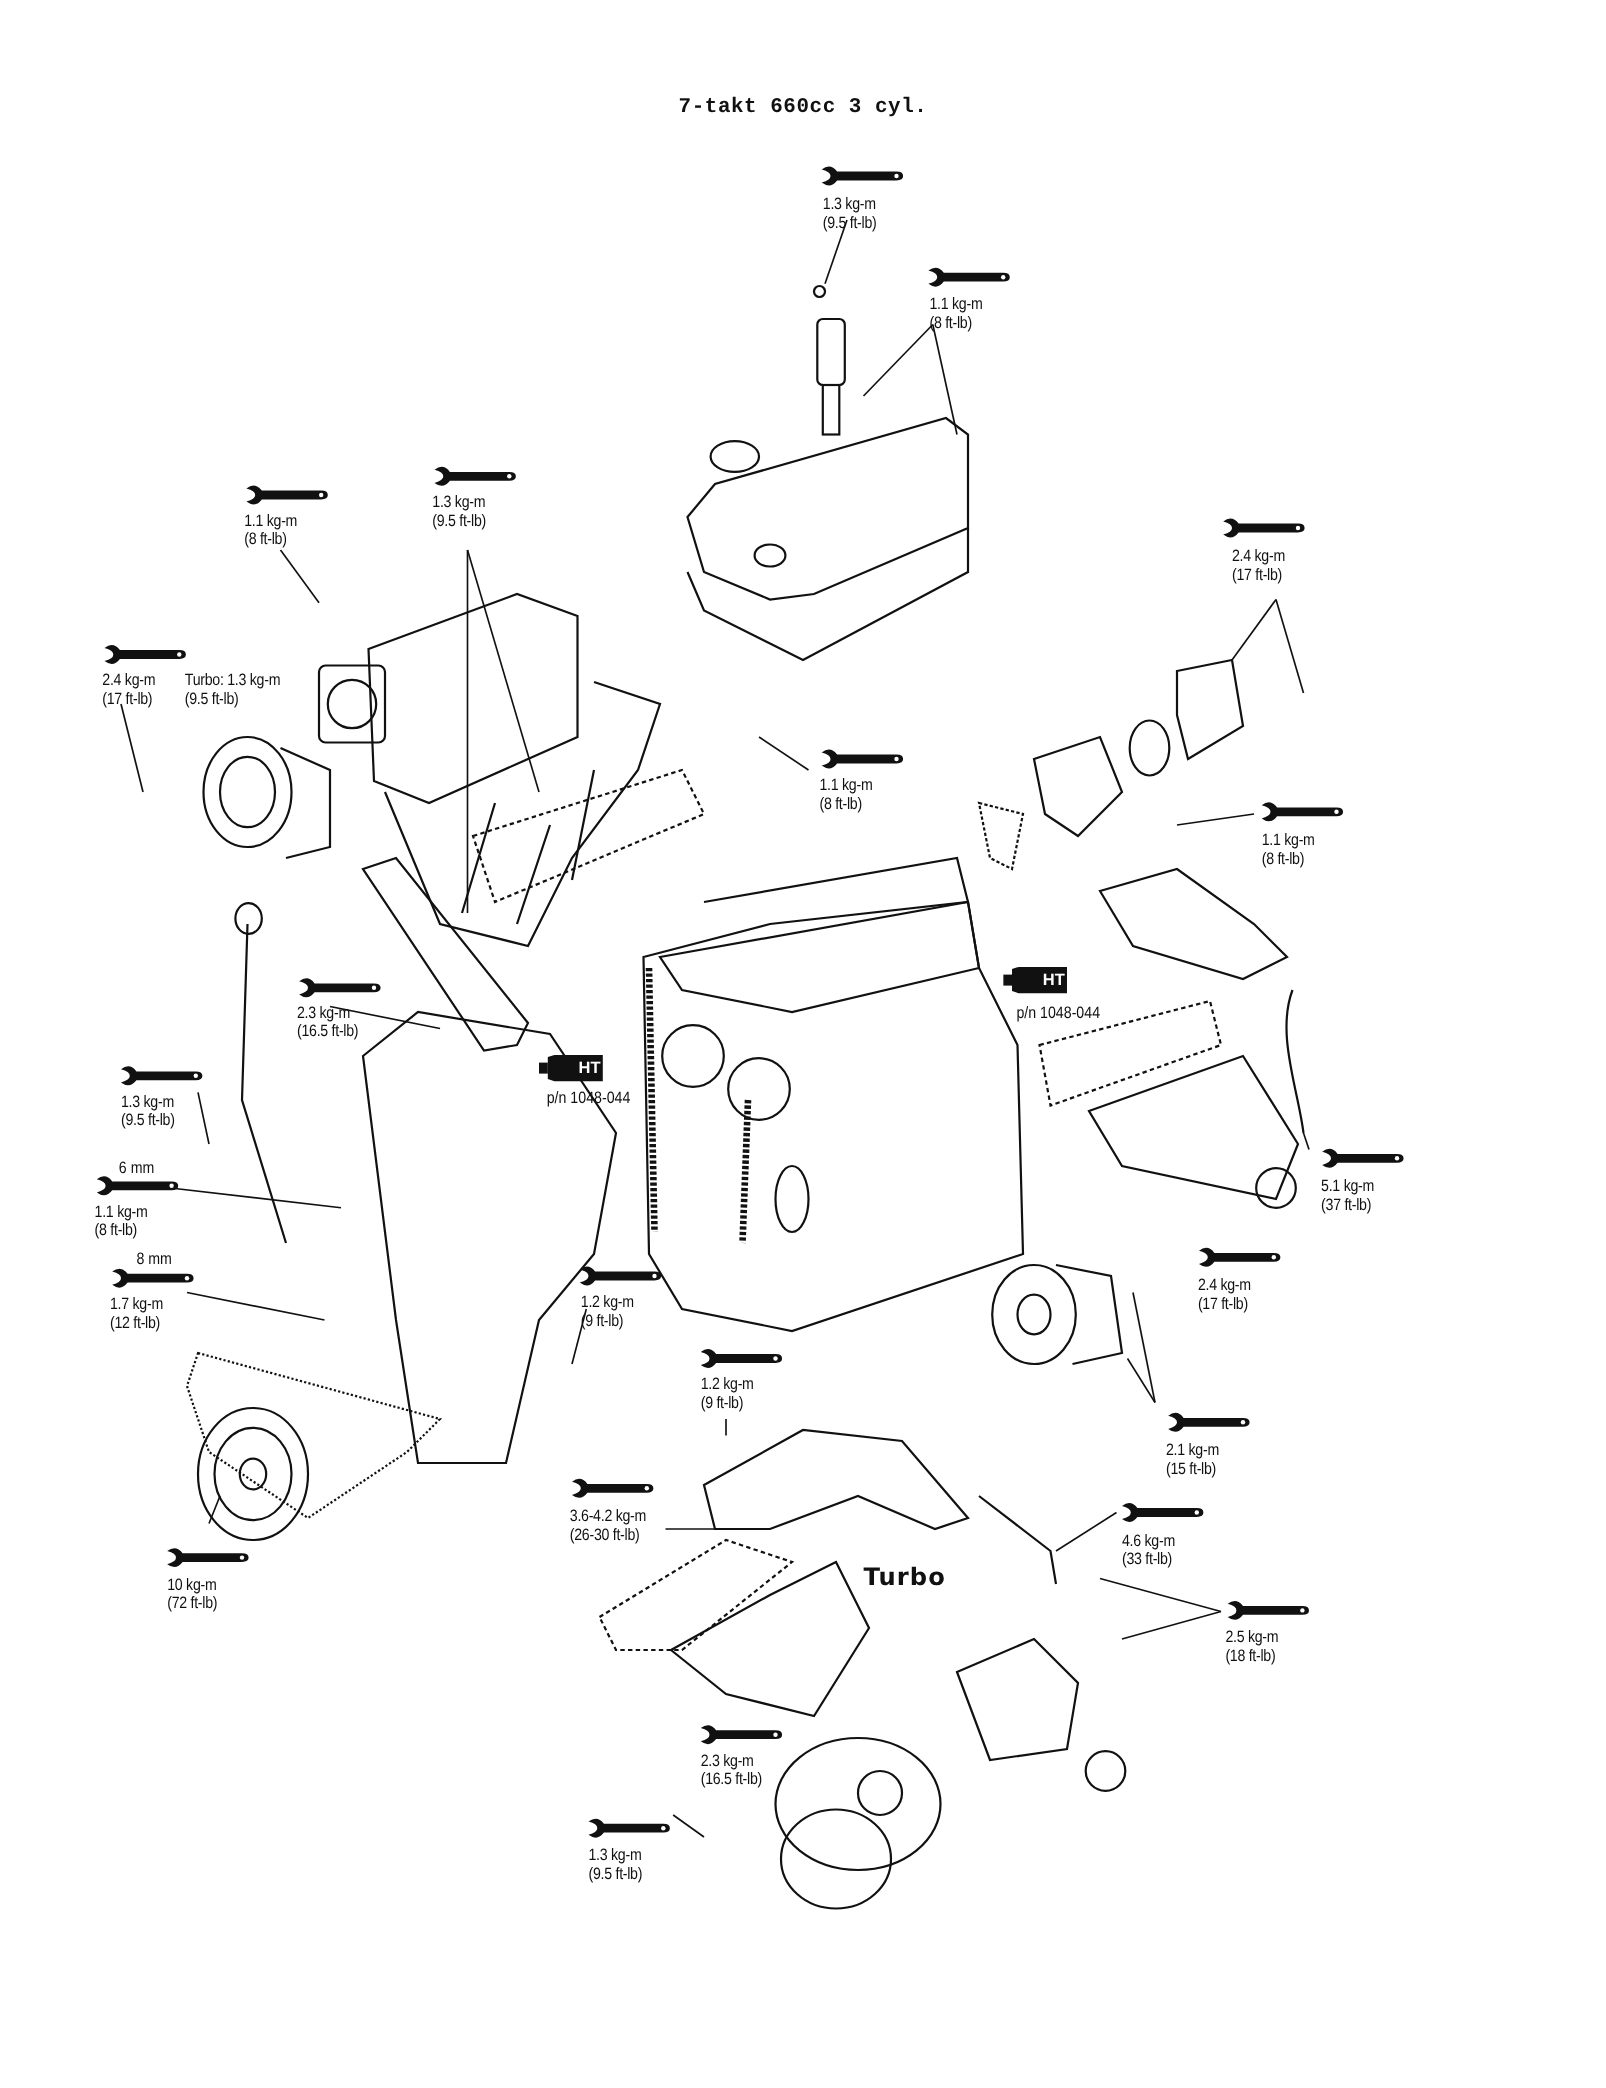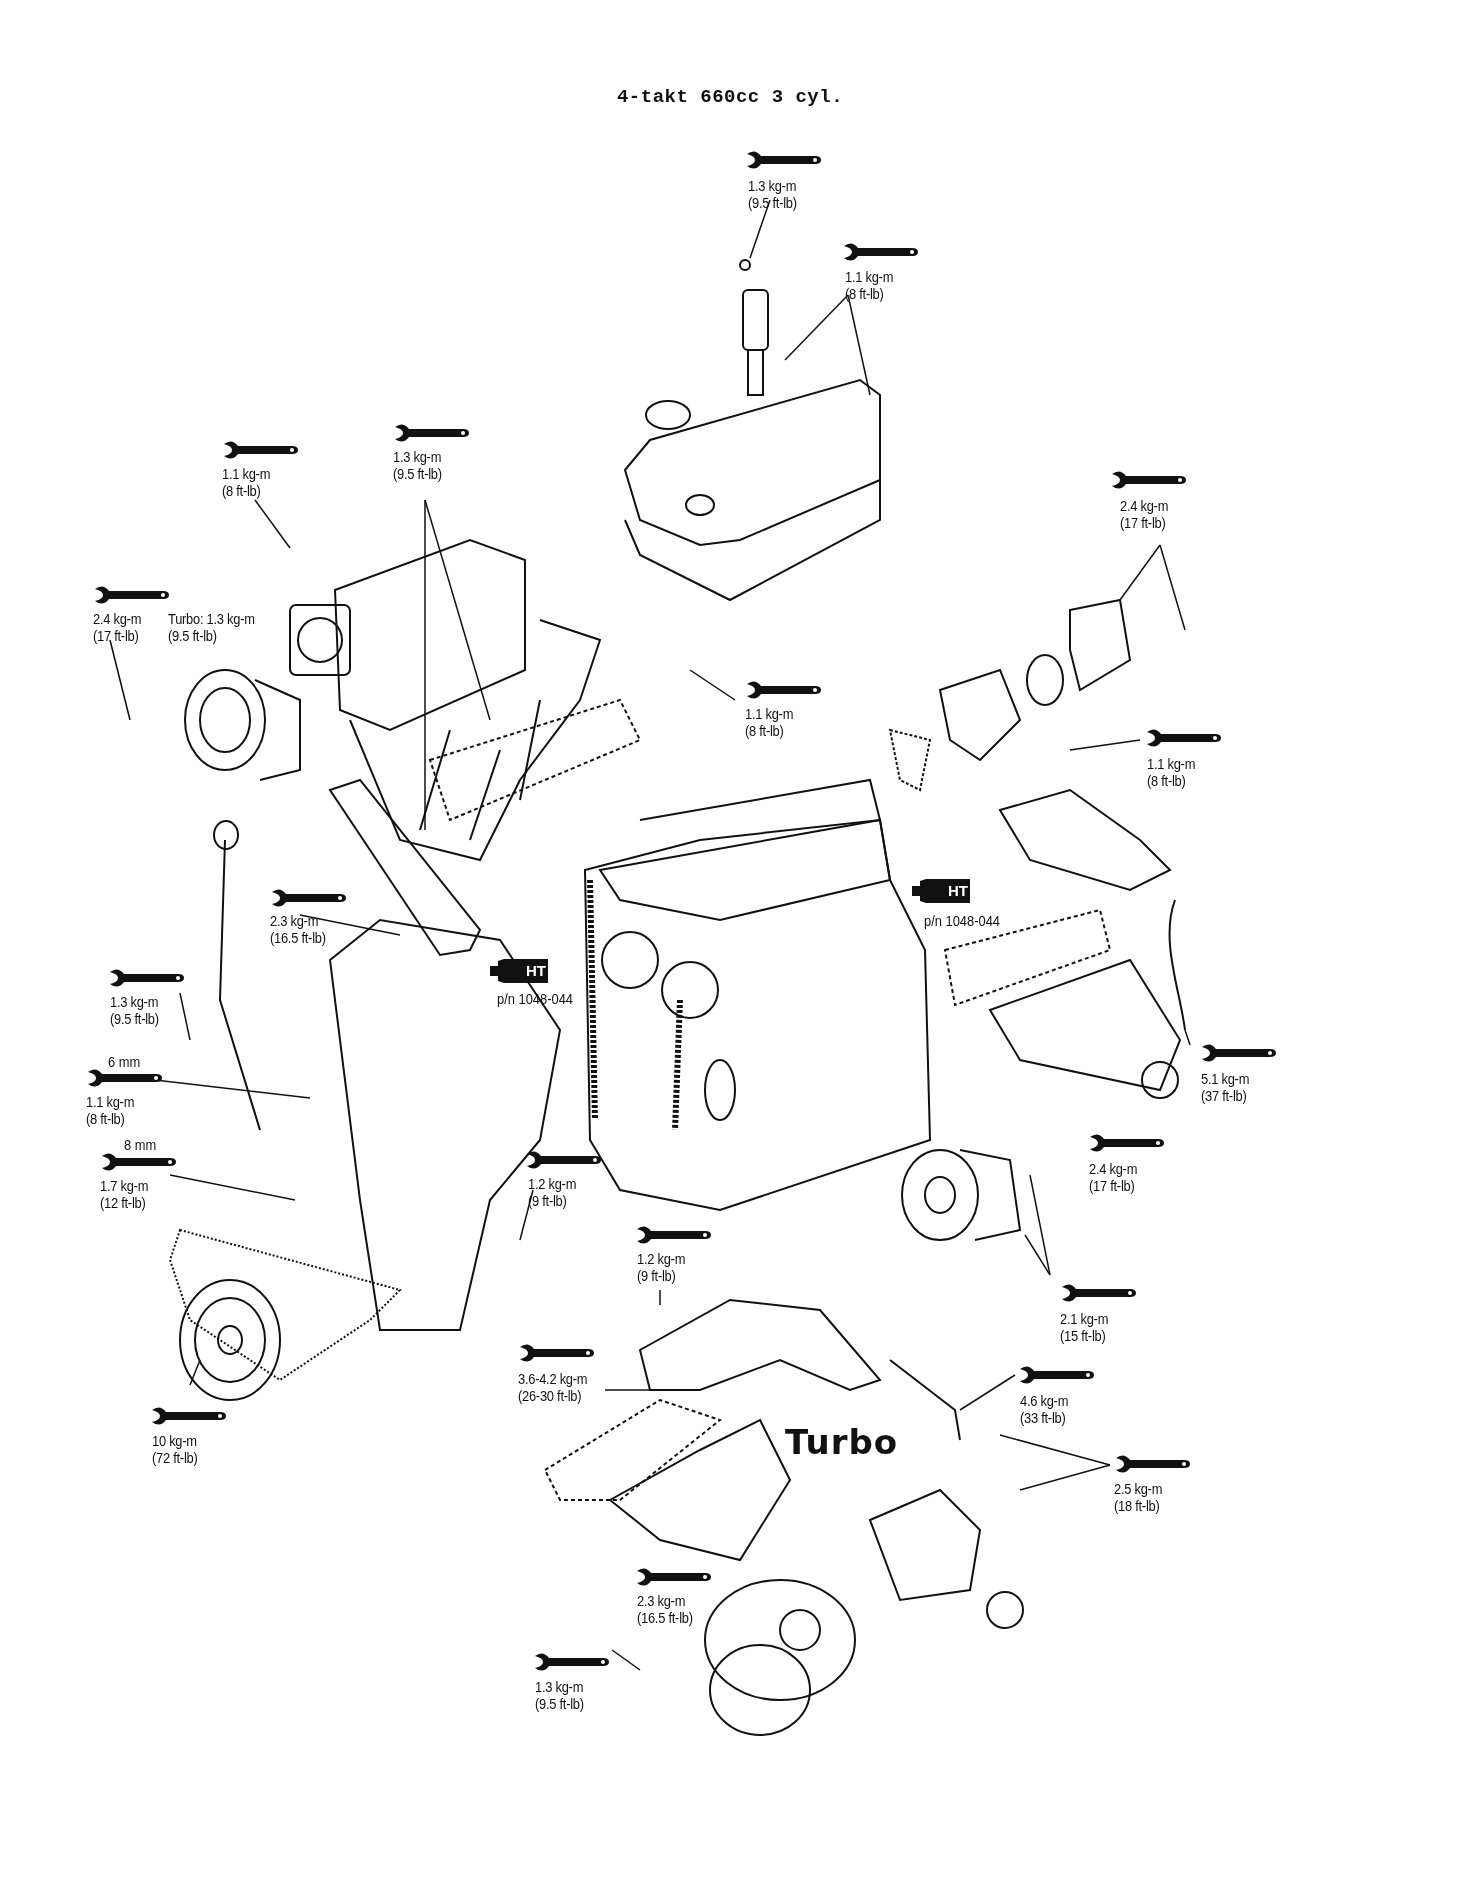--- a/index.html
+++ b/index.html
@@ -5,27 +5,27 @@
   html, body { margin: 0; padding: 0; background: #ffffff; }
   body { width: 1460px; height: 1898px; position: relative; overflow: hidden; font-family: "Liberation Sans", sans-serif; color: #111; }
   .title { position: absolute; top: 86px; left: 0; width: 1460px; text-align: center; font-family: "Liberation Mono", monospace; font-weight: bold; font-size: 19px; letter-spacing: 0.5px; }
   svg.art { position: absolute; left: 0; top: 0; }
   .lbl { position: absolute; font-size: 15px; line-height: 17px; letter-spacing: -0.3px; transform: scaleX(0.86); transform-origin: left top; white-space: nowrap; }
   .lbl .l { display: block; }
   .wrench { position: absolute; width: 80px; height: 20px; }
   .ht { position: absolute; width: 60px; height: 28px; }
   .ht-text { position: absolute; color: #fff; font-weight: bold; font-size: 15px; width: 40px; text-align: right; top: 5px; left: 16px; }
   .pn { position: absolute; font-size: 15px; transform: scaleX(0.86); transform-origin: left top; white-space: nowrap; }
-  .turbo { position: absolute; font-family: "DejaVu Sans", sans-serif; font-weight: bold; font-size: 34px; letter-spacing: 1px; }
+  .turbo { position: absolute; font-family: "DejaVu Sans", sans-serif; font-weight: bold; font-size: 22px; letter-spacing: 1px; }
   .mm { position: absolute; font-size: 15px; transform: scaleX(0.86); transform-origin: left top; }
 </style>
 </head>
 <body>
 
-<div class="title">4-takt 660cc 3 cyl.</div>
+<div class="title">7-takt 660cc 3 cyl.</div>
 
 <svg class="art" width="1460" height="1898" fill="none" stroke="#111" stroke-width="2">
 
   <g>
     <path d="M625 470 L650 440 L860 380 L880 395 L880 480 L740 540 L700 545 L640 520 Z"></path>
     <path d="M625 520 L640 555 L730 600 L880 520 L880 480"></path>
     <ellipse cx="668" cy="415" rx="22" ry="14"></ellipse>
     <ellipse cx="700" cy="505" rx="14" ry="10"></ellipse>
   </g>
 

